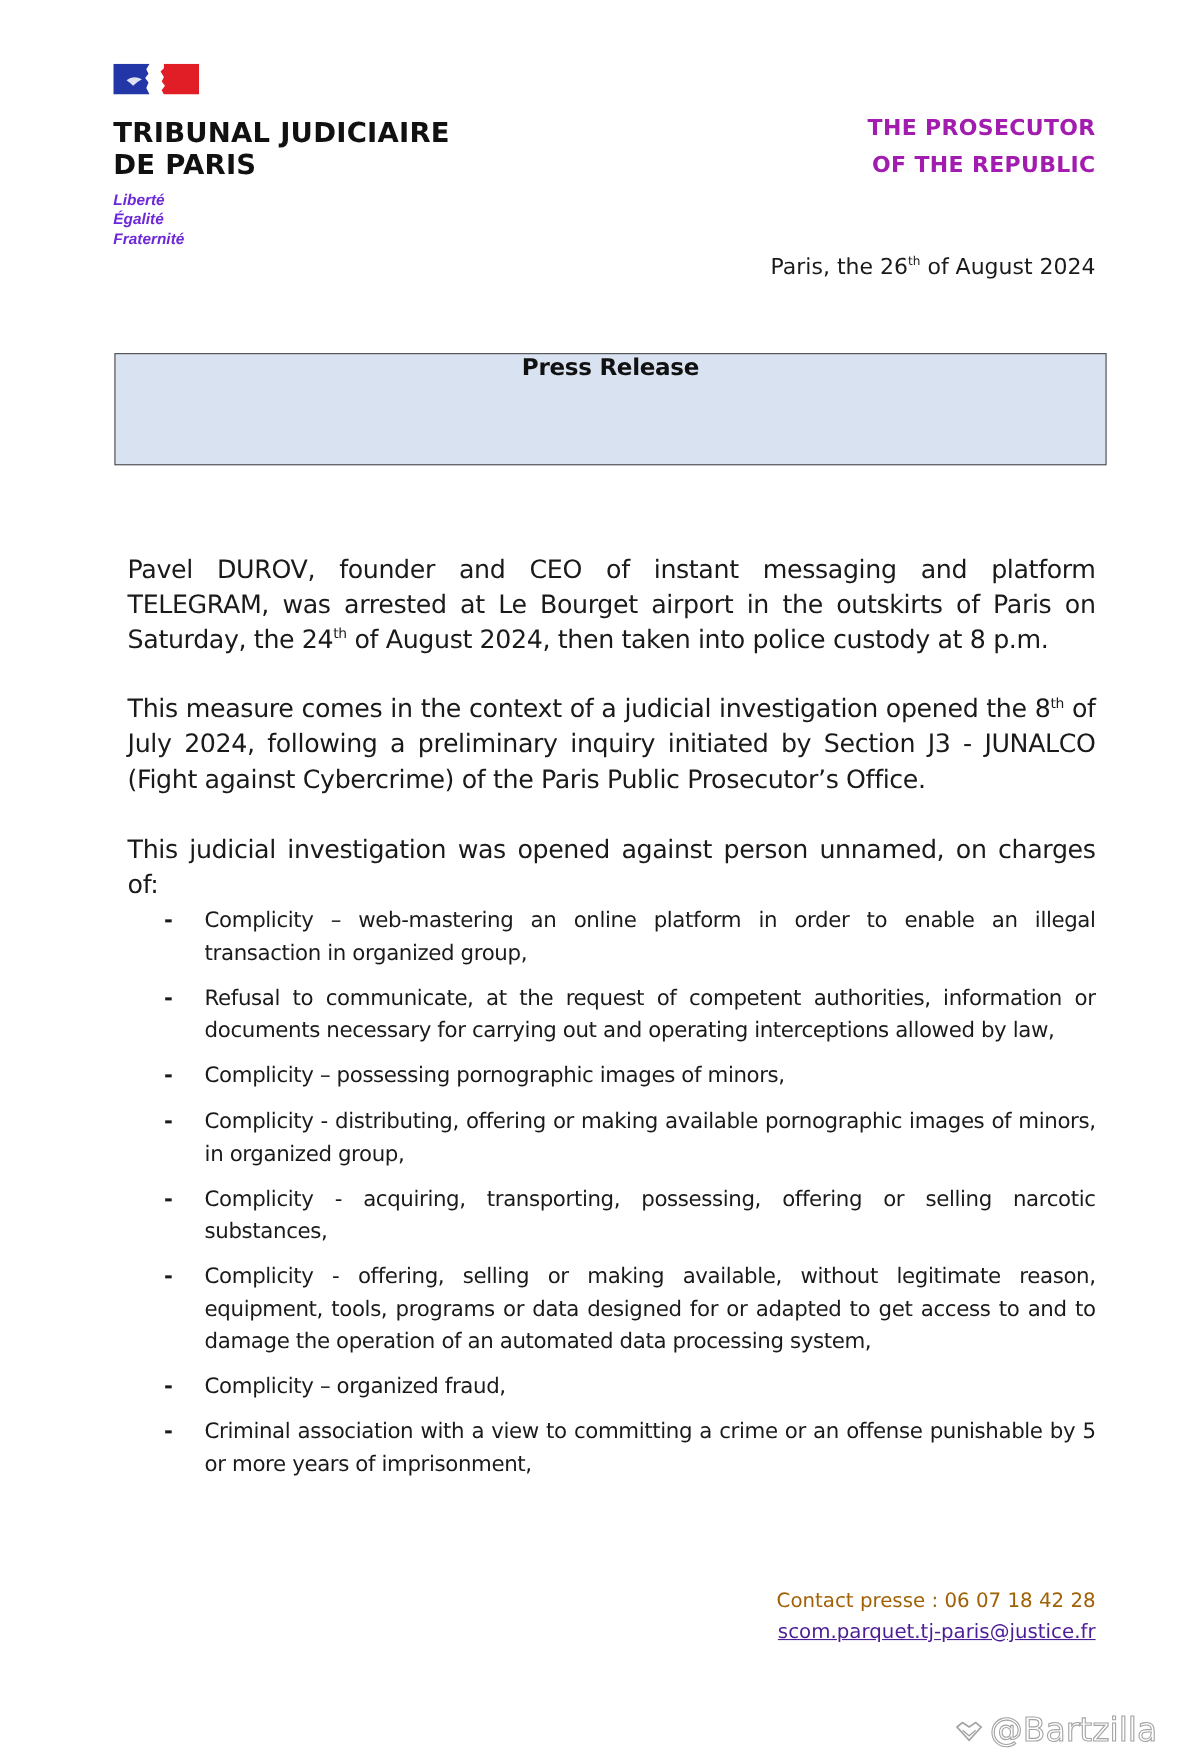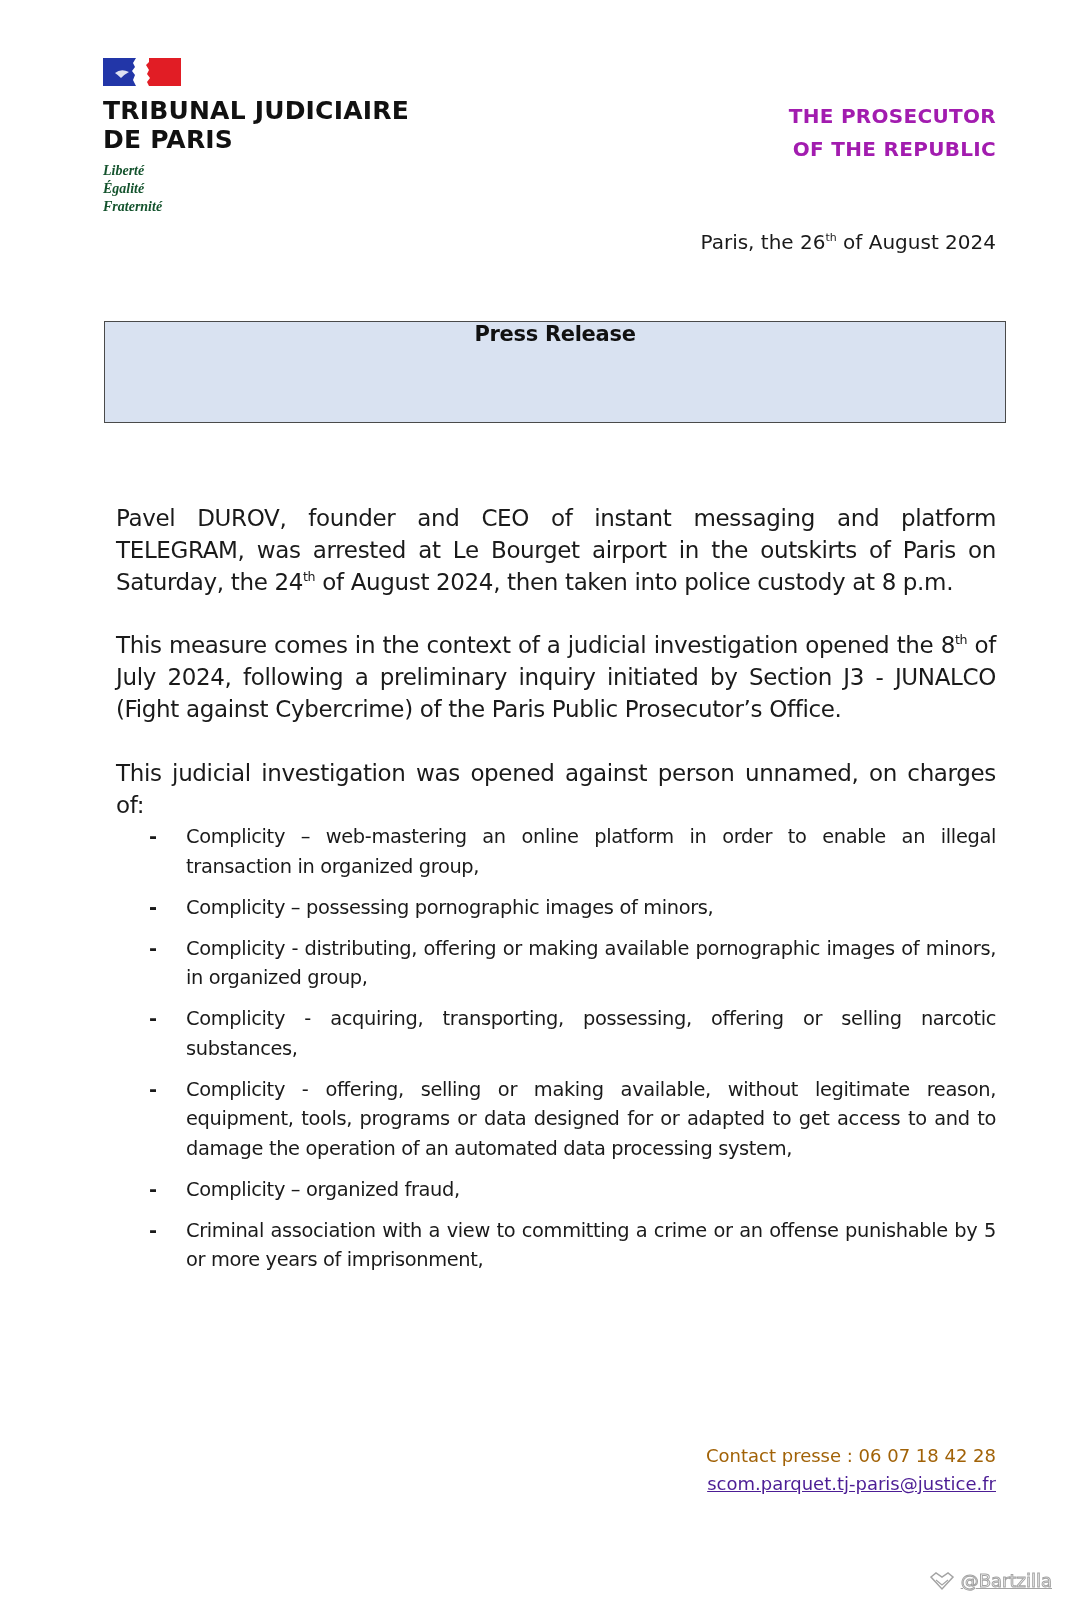--- a/index.html
+++ b/index.html
@@ -23,36 +23,36 @@
       left: 103px;
       top: 58px;
       width: 330px;
     }
     .marianne {
       display: block;
       width: 78px;
       height: 28px;
     }
     .court-name {
-      margin-top: 10px;
+      margin-top: 20px;
       font-family: "DejaVu Sans", sans-serif;
       font-weight: bold;
       font-size: 25px;
       line-height: 29px;
       letter-spacing: 0.2px;
       color: #111;
     }
     .motto {
       margin-top: 8px;
-      font-family: Liberation Serif, serif;
+      font-family: Liberation Sans, sans-serif;
       font-style: italic;
       font-weight: bold;
       font-size: 14px;
       line-height: 18px;
-      color: #14532d;
+      color: #6d28d9;
     }
 
     
     .prosecutor {
       position: absolute;
       right: 84px;
       top: 100px;
       text-align: right;
       font-family: "DejaVu Sans", sans-serif;
       font-weight: bold;
@@ -160,28 +160,27 @@
       text-decoration: underline;
       display: block;
     }
 
     
     .watermark {
       position: absolute;
       right: 28px;
       bottom: 8px;
       font-family: "DejaVu Sans", sans-serif;
-      font-size: 18px;
+      font-size: 30px;
       color: #ffffff;
       -webkit-text-stroke: 1px #9a9a9a;
       display: flex;
       align-items: center;
       gap: 6px;
       opacity: 0.9;
-      text-decoration: underline;
     }
     .watermark svg { width: 26px; height: 20px; }
   </style>
 </head>
 <body>
 
 <div class="page">
 
   <div class="logo">
     <svg class="marianne" viewBox="0 0 78 28">
@@ -212,21 +211,21 @@
   </div>
 
   <div class="body-text p1"><span>Pavel DUROV, founder and CEO of instant messaging and platform TELEGRAM, was arrested at Le Bourget airport in the outskirts of Paris on Saturday, the 24</span><sup>th</sup><span> of August 2024, then taken into police custody at 8 p.m.</span></div>
 
   <div class="body-text p2"><span>This measure comes in the context of a judicial investigation opened the 8</span><sup>th</sup><span> of July 2024, following a preliminary inquiry initiated by Section J3 - JUNALCO (Fight against Cybercrime) of the Paris Public Prosecutor’s Office.</span></div>
 
   <div class="body-text p3">This judicial investigation was opened against person unnamed, on charges of:</div>
 
   <ul class="charges">
     <li><span class="dash">-</span><span>Complicity – web-mastering an online platform in order to enable an illegal transaction in organized group,</span></li>
-    <li><span class="dash">-</span></li>
+    <li><span class="dash">-</span><span>Refusal to communicate, at the request of competent authorities, information or documents necessary for carrying out and operating interceptions allowed by law,</span></li>
     <li><span class="dash">-</span><span>Complicity – possessing pornographic images of minors,</span></li>
     <li><span class="dash">-</span><span>Complicity - distributing, offering or making available pornographic images of minors, in organized group,</span></li>
     <li><span class="dash">-</span><span>Complicity - acquiring, transporting, possessing, offering or selling narcotic substances,</span></li>
     <li><span class="dash">-</span><span>Complicity - offering, selling or making available, without legitimate reason, equipment, tools, programs or data designed for or adapted to get access to and to damage the operation of an automated data processing system,</span></li>
     <li><span class="dash">-</span><span>Complicity – organized fraud,</span></li>
     <li><span class="dash">-</span><span>Criminal association with a view to committing a crime or an offense punishable by 5 or more years of imprisonment,</span></li>
   </ul>
 
   <div class="contact">
     <span class="phone">Contact presse : 06 07 18 42 28</span>

